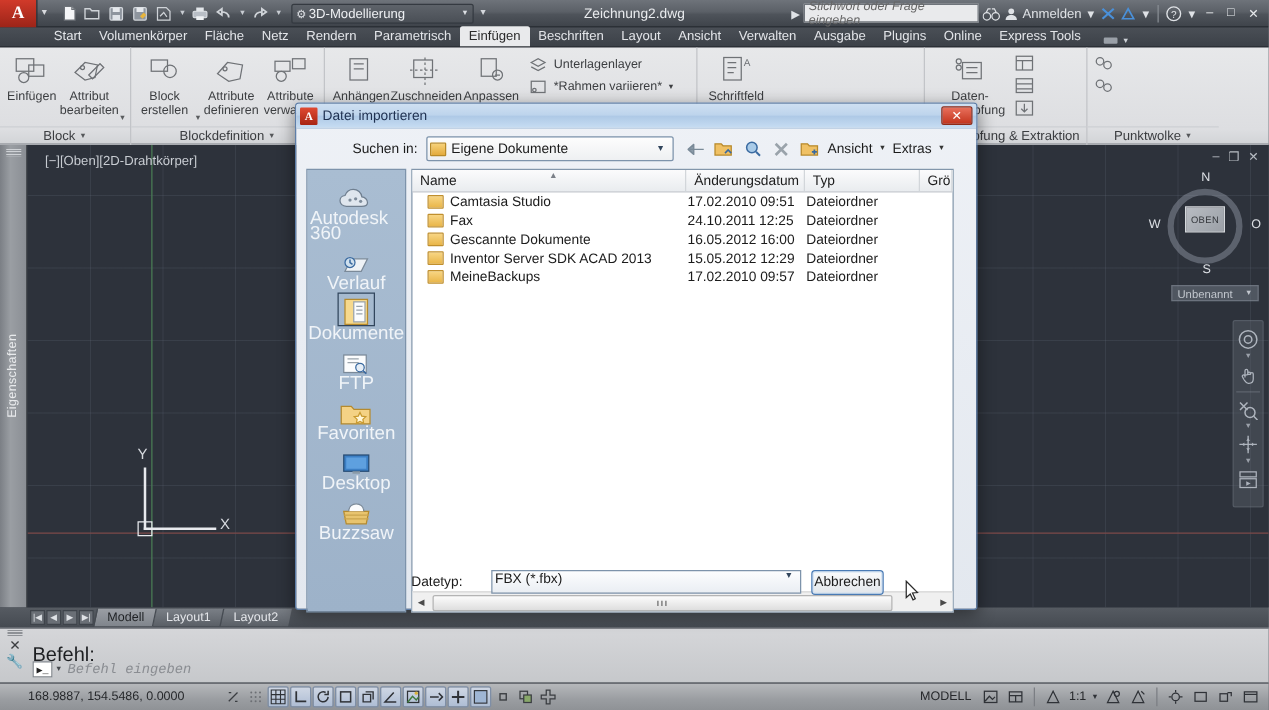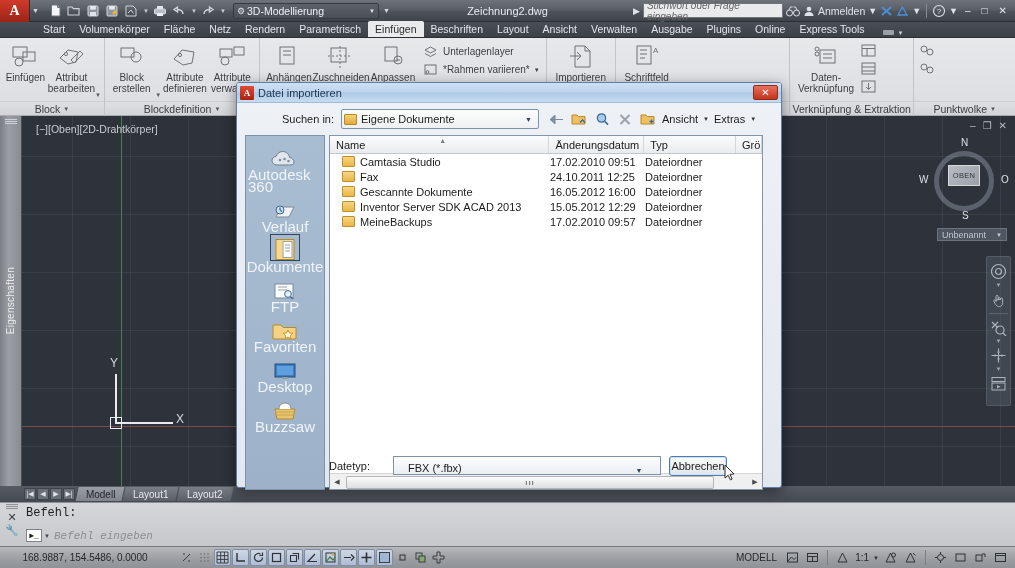--- a/index.html
+++ b/index.html
@@ -220,22 +220,22 @@
   }
   .cmd-gutter {
     position:absolute; left:0; top:0; width:24px; height:44px;
     display:flex; flex-direction:column; align-items:center; padding-top:1px; gap:3px;
   }
   .cmd-grip { width:12px;height:5px;
     background: repeating-linear-gradient(to bottom,#8e9196 0 1px, transparent 1px 2px);}
   .cmd-x { color:#3b3d40; font-size:11px; line-height:10px;}
   .cmd-wr { color:#3b3d40; font-size:11px; line-height:10px;}
   .cmd-hist {
-    position:absolute; left:26px; top:3px; right:4px; height:19px;
-    font-family:Liberation Mono, monospace; font-size:12px; color:#1d1f22;
+    position:absolute; left:26px; top:13px; right:4px; height:19px;
+    font-family:Liberation Sans, sans-serif; font-size:16px; color:#1d1f22;
   }
   .cmd-input-row {
     position:absolute; left:26px; top:24px; right:4px; height:17px;
     display:flex; align-items:center;
   }
   .cmd-prompt {
     width:16px;height:13px;background:#fff;border:1px solid #7e8389;
     display:flex;align-items:center;justify-content:center;
     font-family:"Liberation Mono", monospace; font-size:8px; color:#222;
   }
@@ -358,22 +358,22 @@
   }
   .place { width:74px; display:flex; flex-direction:column; align-items:center; }
   .place .pic { height:27px; display:flex; align-items:flex-end; justify-content:center; }
   .place .plbl { font-size:15px; color:#f0f4f8; line-height:12px; }
   .place.selected .pic { outline:1px solid #31455c; outline-offset:-1px; }
 
   .bottomform { position:absolute; left:92px; bottom:8px; width:446px; }
   .bf-row { display:flex; align-items:center; height:21px; margin-bottom:4px; }
   .bf-lbl { width:64px; font-size:11px; color:#1b1b1b; }
   .bf-input {
-    width:268px; height:19px; background:#fff; border:1px solid #7d93ab;
-    display:flex; align-items:flex-end; padding:0 14px; font-size:11px; color:#1b1b1b;
+    width:248px; height:19px; background:#fff; border:1px solid #7d93ab;
+    display:flex; align-items:flex-start; padding:0 2px; font-size:11px; color:#1b1b1b;
   }
   .bf-input .arrowbtn { margin-left:auto; width:14px; text-align:center; font-size:7px; color:#31455c;}
   .bf-input.combo-blue { background: linear-gradient(to bottom,#fcfdfe,#eaeef3); }
   .bf-btn {
     margin-left:8px; width:58px; height:20px;
     background: linear-gradient(to bottom,#fafbfc,#e2e6ea);
     border:1px solid #8296ab; border-radius:3px;
     font-size:11px; color:#1b1b1b; display:flex; align-items:center; justify-content:center;
   }
   .bf-btn.focus { border:1px solid #4a7bb5; box-shadow: inset 0 0 0 1px #cfe0f2; }
@@ -641,38 +641,20 @@
             <span class="tcaret" style="font-size:6px">▼</span>
           </div>
         </div>
       </div>
       <div class="panel-title">
         <span>Referenz</span>
         <span class="tcaret">▼</span>
       </div>
     </div>
 
-    <div class="panel" style="width:70px">
-      <div class="panel-body" style="justify-content:center">
-        <div class="bigbtn" style="width:62px">
-          <span class="ic">
-            <svg class="ico" width="30" height="26" viewBox="0 0 30 26">
-                <path d="M9 2h10l5 5v16H9z" class="ico-g"></path>
-                <path d="M19 2v5h5" class="ico-g"></path>
-                <path d="M4 12h11M11 8l4 4-4 4" class="ico-g"></path>
-              </svg>
-          </span>
-          <span>Importieren</span>
-        </div>
-      </div>
-      <div class="panel-title">
-        <span>Importieren</span>
-        <span class="tcaret">▼</span>
-      </div>
-    </div>
 
     <div class="panel" style="width:182px">
       <div class="panel-body">
         <div class="bigbtn" style="width:56px">
           <span class="ic">
             <svg class="ico" width="30" height="26" viewBox="0 0 30 26">
                 <rect x="5" y="2" width="14" height="18" class="ico-g"></rect>
                 <path d="M8 6h7M8 10h7M8 14h5" class="ico-g"></path>
                 <text x="21" y="9" font-size="8" fill="#6f7276" font-family="Liberation Sans">A</text>
               </svg>

